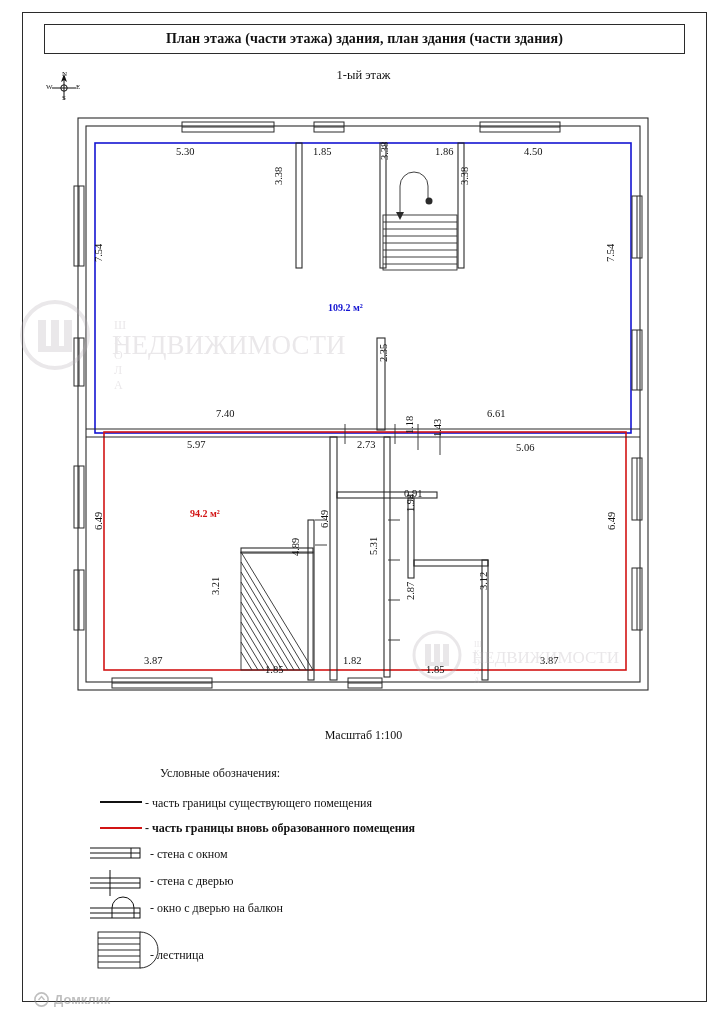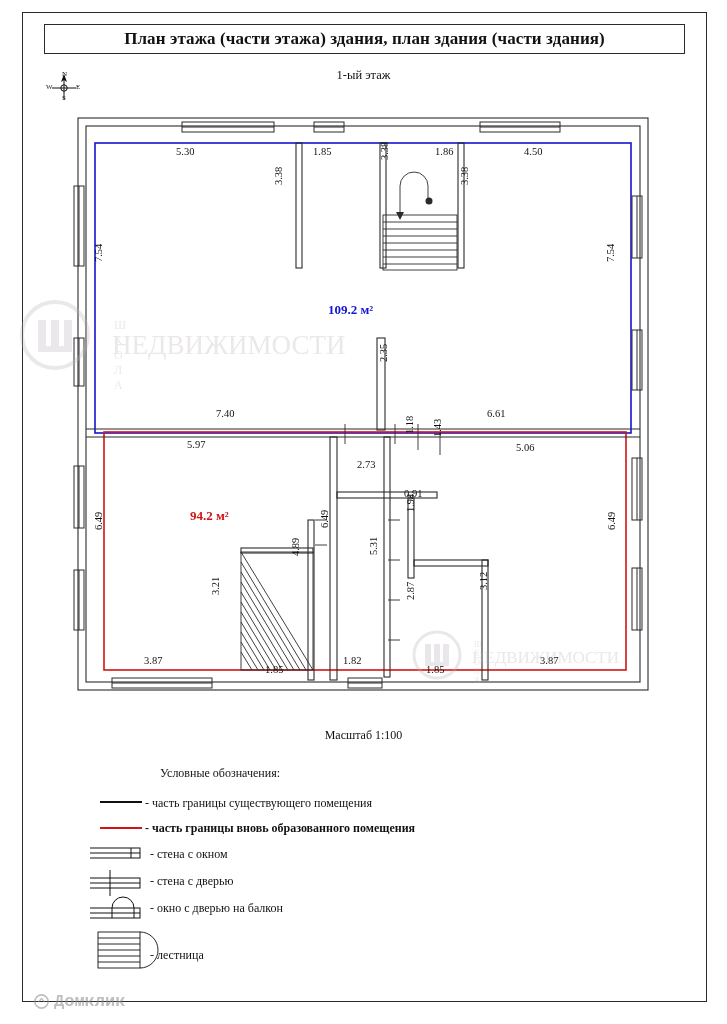--- a/index.html
+++ b/index.html
@@ -1,54 +1,54 @@
 <!DOCTYPE html>
 <html><head>
 <meta charset="utf-8">
 <style>
   html,body{margin:0;padding:0;background:#ffffff;}
   body{width:727px;height:1024px;font-family:"Liberation Serif",serif;color:#111;position:relative;overflow:hidden;}
   #sheet{position:absolute;left:0;top:0;width:727px;height:1024px;}
   .frame{position:absolute;left:22px;top:12px;width:683px;height:988px;border:1px solid #2b2b2b;}
   .titlebox{position:absolute;left:44px;top:24px;width:639px;height:28px;border:1px solid #2b2b2b;background:#fff;display:flex;align-items:center;justify-content:center;}
-  .titlebox span{font-size:17px;font-weight:bold;letter-spacing:.1px;}
+  .titlebox span{font-size:14px;font-weight:bold;letter-spacing:.1px;}
   .floorlabel{position:absolute;left:0;top:68px;width:727px;text-align:center;font-size:12.5px;}
   .scalelabel{position:absolute;left:0;top:728px;width:727px;text-align:center;font-size:12px;}
   .legend-title{position:absolute;left:160px;top:766px;font-size:12px;}
   
   .compass{position:absolute;left:46px;top:72px;width:36px;height:32px;}
   .compass .c-n{position:absolute;left:16px;top:-2px;font-size:7px;}
   .compass .c-s{position:absolute;left:16px;top:22px;font-size:7px;}
   .compass .c-w{position:absolute;left:0px;top:11px;font-size:7px;}
   .compass .c-e{position:absolute;left:30px;top:11px;font-size:7px;}
 
   
   #plan{position:absolute;left:0;top:0;width:727px;height:1024px;}
 
   
   .dim{position:absolute;font-size:10.5px;color:#111;font-family:"Liberation Serif",serif;white-space:nowrap;}
   .dim.v{transform-origin:left top;}
-  .area{position:absolute;font-size:13px;font-weight:bold;white-space:nowrap;}
+  .area{position:absolute;font-size:10px;font-weight:bold;white-space:nowrap;}
   .area.blue{color:#1414d2;}
   .area.red{color:#d21414;}
 
   
   .lg-row{position:absolute;font-size:12px;color:#111;white-space:nowrap;}
 
   
   .wm{position:absolute;opacity:.30;pointer-events:none;}
   .wm1{left:20px;top:300px;}
   .wm2{left:412px;top:630px;}
   .wm-txt1{font-family:"Liberation Serif",serif;font-size:12px;letter-spacing:5px;color:#b9b1b8;}
   .wm-txt2{font-family:"Liberation Serif",serif;font-size:27px;color:#b9b1b8;}
   .wm-txt3{font-family:"Liberation Serif",serif;font-size:8px;letter-spacing:3px;color:#b9b1b8;}
   .wm-txt4{font-family:"Liberation Serif",serif;font-size:17px;color:#b9b1b8;}
 
   .domclick{position:absolute;left:34px;top:992px;display:flex;align-items:center;gap:5px;opacity:.55;}
-  .domclick .dc-t{font-family:Liberation Mono, monospace;font-size:17px;font-weight:bold;color:#8b8b8b;}
+  .domclick .dc-t{font-family:Liberation Sans, sans-serif;font-size:13px;font-weight:bold;color:#8b8b8b;}
 </style>
 </head>
 <body>
 
 <div id="sheet">
 
   <div class="frame"></div>
 
   <div class="titlebox">
     <span>План этажа (части этажа) здания, план здания (части здания)</span>
@@ -222,21 +222,21 @@
   <div class="dim v" style="left:616px;top:262px;transform:rotate(-90deg) translateY(-11px);">7.54</div>
 
   <div class="dim" style="left:216px;top:408px;">7.40</div>
   <div class="dim" style="left:487px;top:408px;">6.61</div>
 
   <div class="dim v" style="left:389px;top:362px;transform:rotate(-90deg) translateY(-11px);">2.35</div>
 
   <div class="area blue" style="left:328px;top:302px;">109.2 м²</div>
 
   <div class="dim" style="left:187px;top:439px;">5.97</div>
-  <div class="dim" style="left:357px;top:439px;margin-top:20px;">2.73</div>
+  <div class="dim" style="left:357px;top:439px;">2.73</div>
   <div class="dim v" style="left:415px;top:434px;transform:rotate(-90deg) translateY(-11px);">1.18</div>
   <div class="dim v" style="left:443px;top:437px;transform:rotate(-90deg) translateY(-11px);">1.43</div>
   <div class="dim" style="left:516px;top:442px;">5.06</div>
 
   <div class="dim v" style="left:104px;top:530px;transform:rotate(-90deg) translateY(-11px);">6.49</div>
   <div class="dim v" style="left:617px;top:530px;transform:rotate(-90deg) translateY(-11px);">6.49</div>
 
   <div class="dim v" style="left:330px;top:528px;transform:rotate(-90deg) translateY(-11px);">6.49</div>
   <div class="dim v" style="left:301px;top:556px;transform:rotate(-90deg) translateY(-11px);">4.89</div>
   <div class="dim v" style="left:221px;top:595px;transform:rotate(-90deg) translateY(-11px);">3.21</div>

